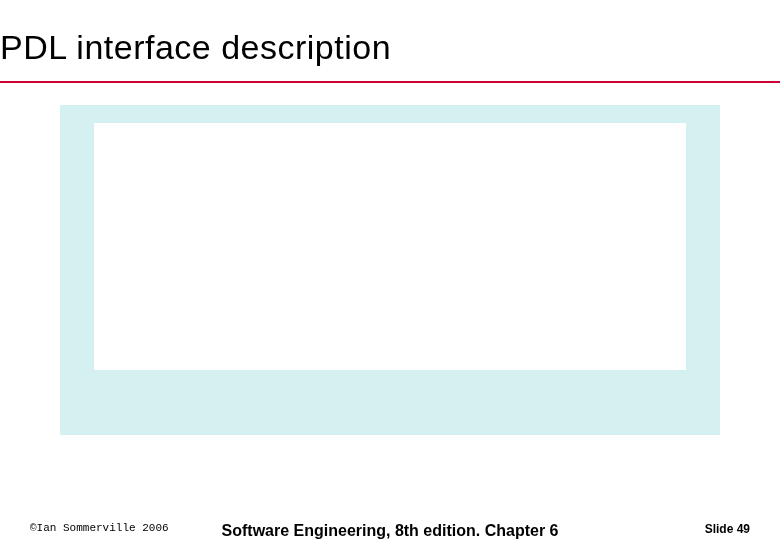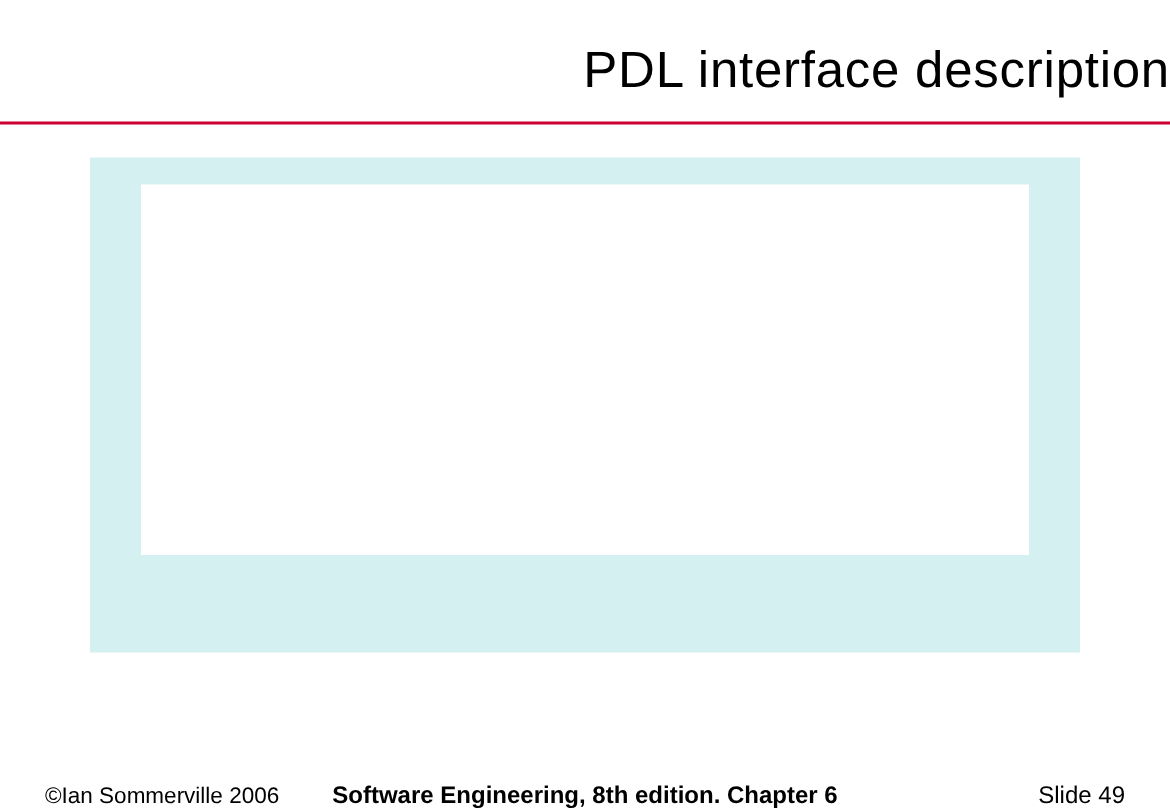--- a/index.html
+++ b/index.html
@@ -16,21 +16,21 @@
       overflow: hidden;
     }
     .slide {
       width: 100%;
       height: 100%;
       position: relative;
     }
     .title {
       font-size: 34px;
       font-weight: normal;
-      text-align: right;
+      text-align: left;
       padding-top: 28px;
       padding-bottom: 14px;
       color: #000000;
       letter-spacing: 0.5px;
     }
     .divider {
       height: 2px;
       background: #cc0033;
       width: 100%;
     }
@@ -54,33 +54,35 @@
       left: 0;
       width: 100%;
       display: flex;
       align-items: baseline;
       font-size: 12px;
       color: #000000;
     }
     .footer-left {
       position: absolute;
       left: 30px;
-      font-size: 15px;
+      font-size: 11px;
+      font-family: Liberation Mono, monospace;
     }
     .footer-center {
       position: absolute;
       left: 50%;
       transform: translateX(-50%);
       font-size: 16px;
       font-weight: bold;
     }
     .footer-right {
       position: absolute;
       right: 30px;
-      font-size: 16px;
+      font-size: 12px;
+      font-weight: bold;
     }
   </style>
 </head>
 <body>
 
 <div class="slide">
   <h1 class="title">PDL interface description</h1>
   <div class="divider"></div>
   <div class="content-area">
     <div class="inner-box"></div>

